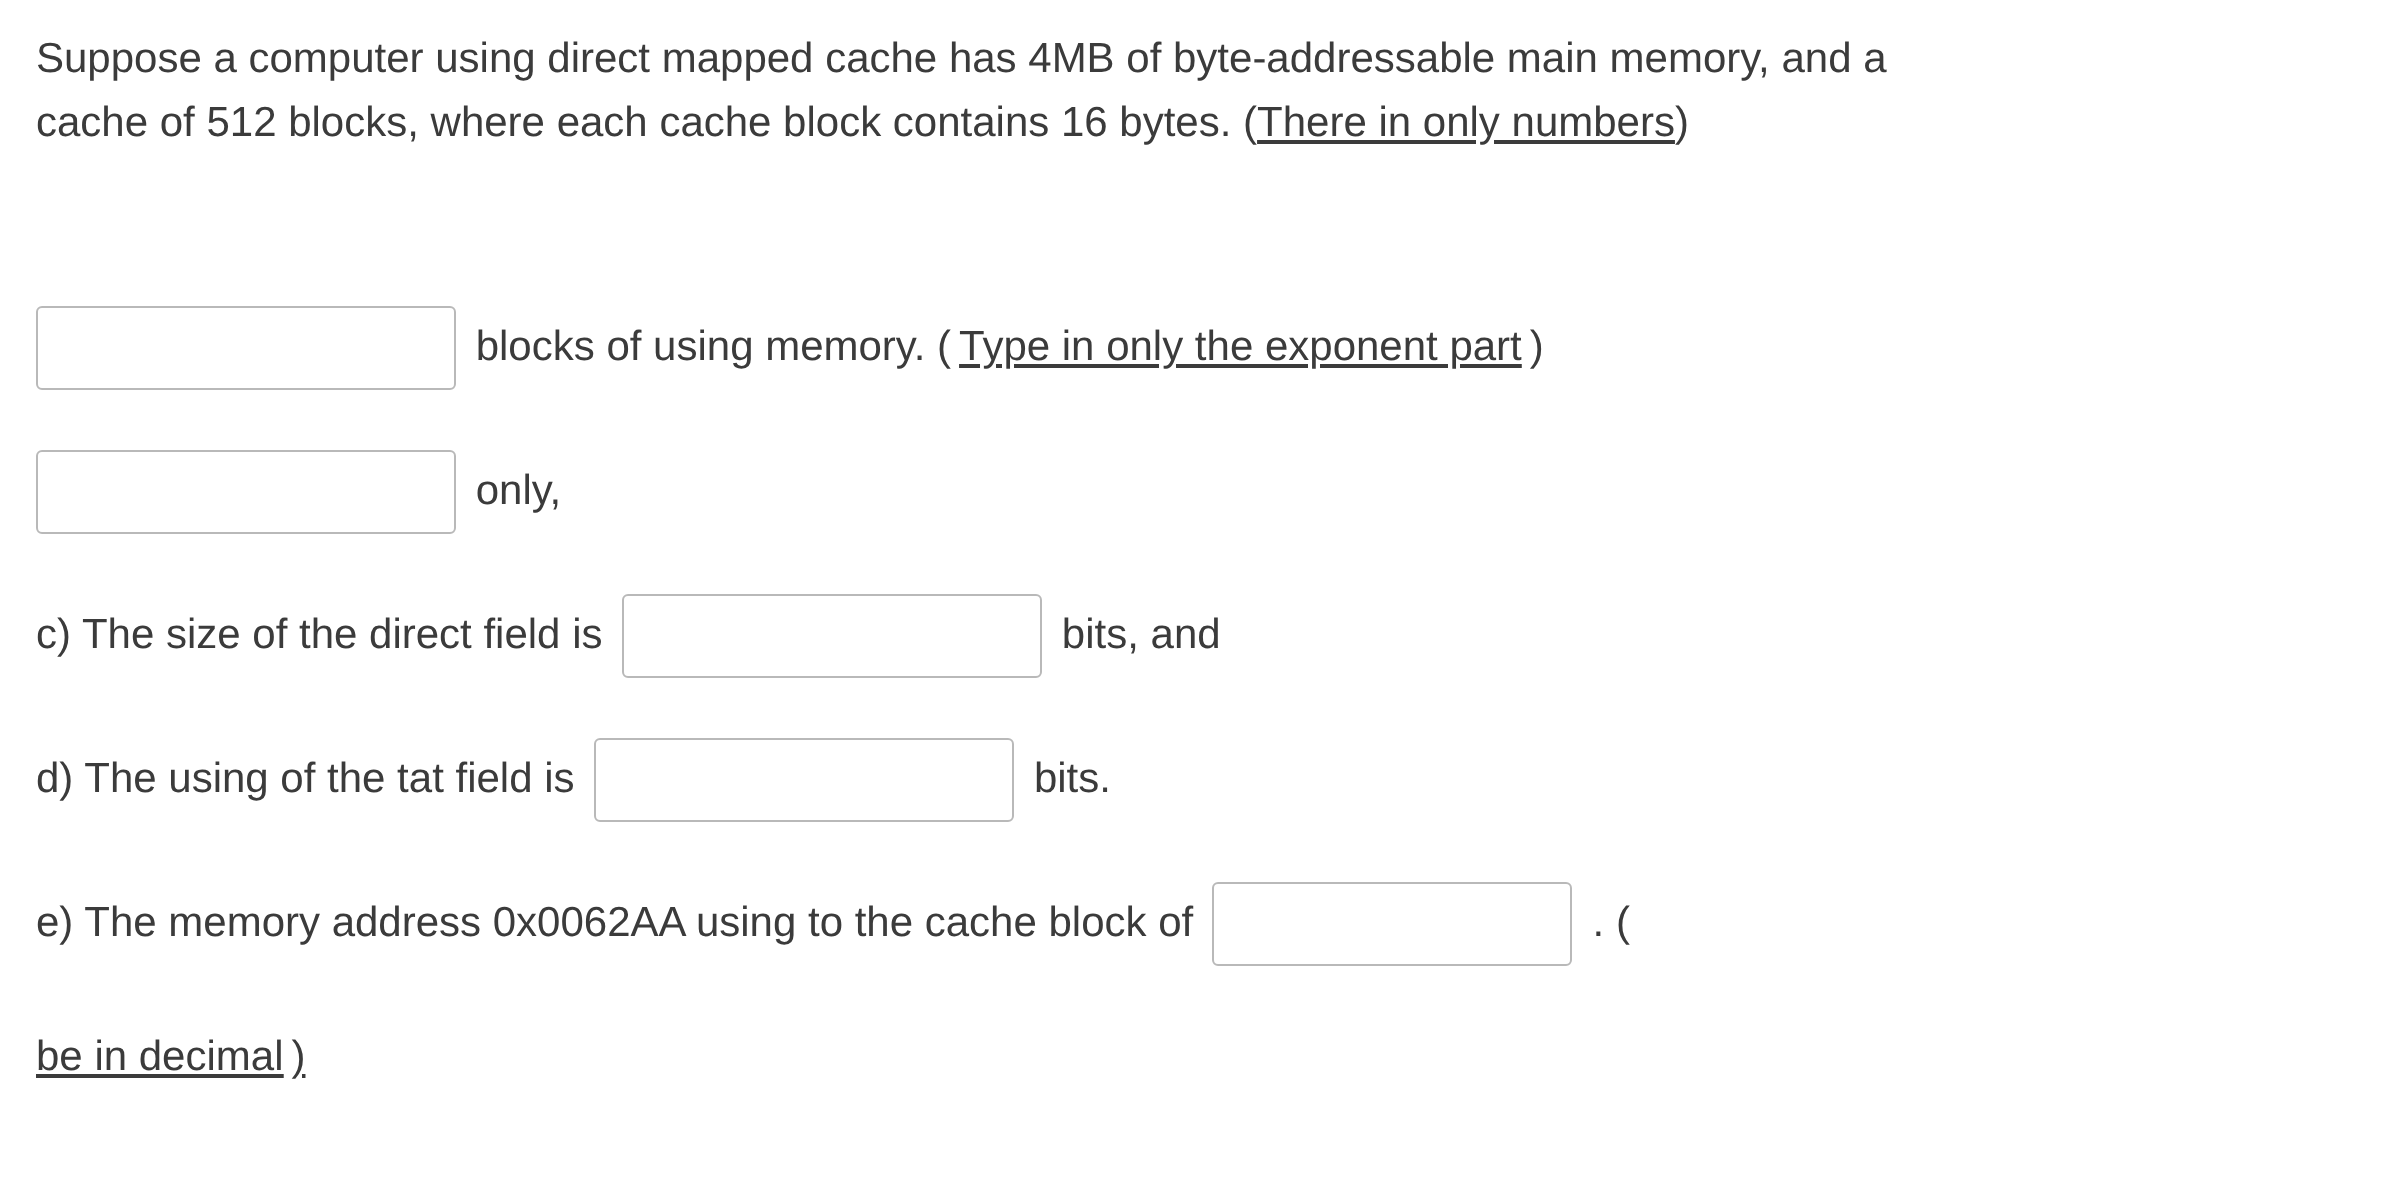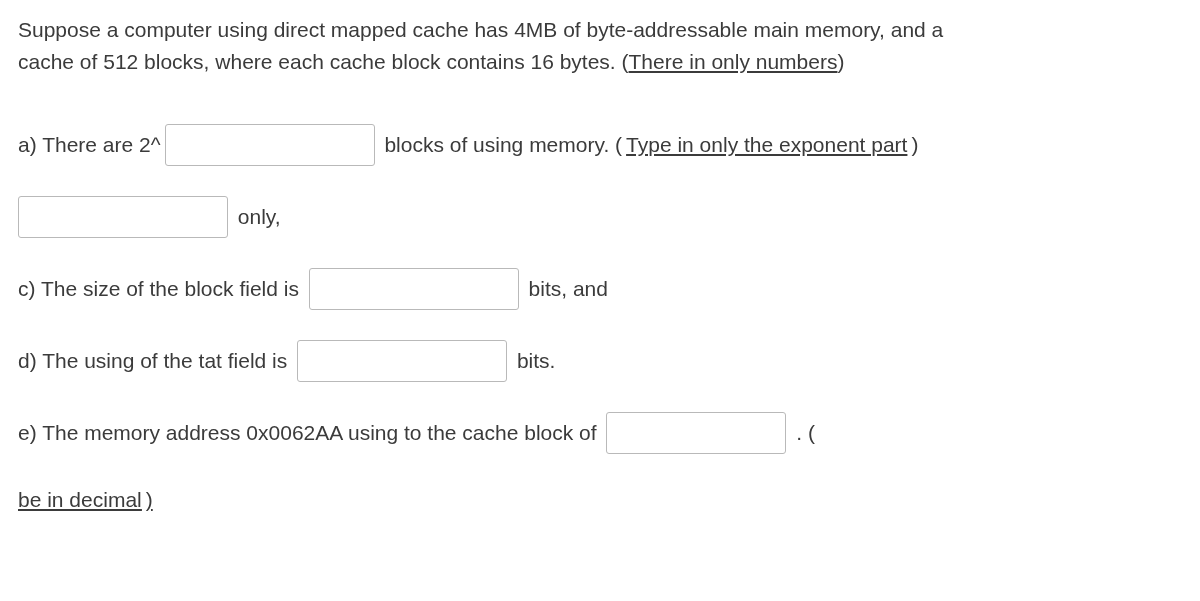--- a/index.html
+++ b/index.html
@@ -10,21 +10,21 @@
   body {
     font-family: 'Segoe UI', Arial, sans-serif;
     font-size: 21px;
     color: #3b3b3b;
     background: #ffffff;
     padding: 14px 18px;
     line-height: 1.5;
     width: 1200px;
   }
   .intro {
-    margin-bottom: 47px;
+    margin-bottom: 76px;
   }
   .qline {
     display: flex;
     align-items: center;
     flex-wrap: wrap;
     margin-bottom: 30px;
     gap: 4px;
   }
   .qline span {
     white-space: pre;
@@ -54,34 +54,33 @@
 <body>
 
 <div class="intro">
   <div>Suppose a computer using direct mapped cache has 4MB of byte-addressable main memory, and a</div>
   <div>
     <span>cache of 512 blocks, where each cache block contains 16 bytes.  (</span><span class="underline">There in only numbers</span><span>)</span>
   </div>
 </div>
 
 <div class="qline">
-  <span>a) There are 2^</span>
   <input type="text" class="blank" style="">
   <span> blocks of using memory. (</span>
     <span class="underline">Type in only the exponent part</span>
     <span>)</span>
 </div>
 
 <div class="qline">
   <input type="text" class="blank" style="">
   <span> only,</span>
 </div>
 
 <div class="qline">
-  <span>c) The size of the block field is </span>
+  <span>c) The size of the direct field is </span>
   <input type="text" class="blank" style="">
   <span> bits, and</span>
 </div>
 
 <div class="qline">
   <span>d) The using of the tat field is </span>
   <input type="text" class="blank" style="">
   <span> bits.</span>
 </div>
 

